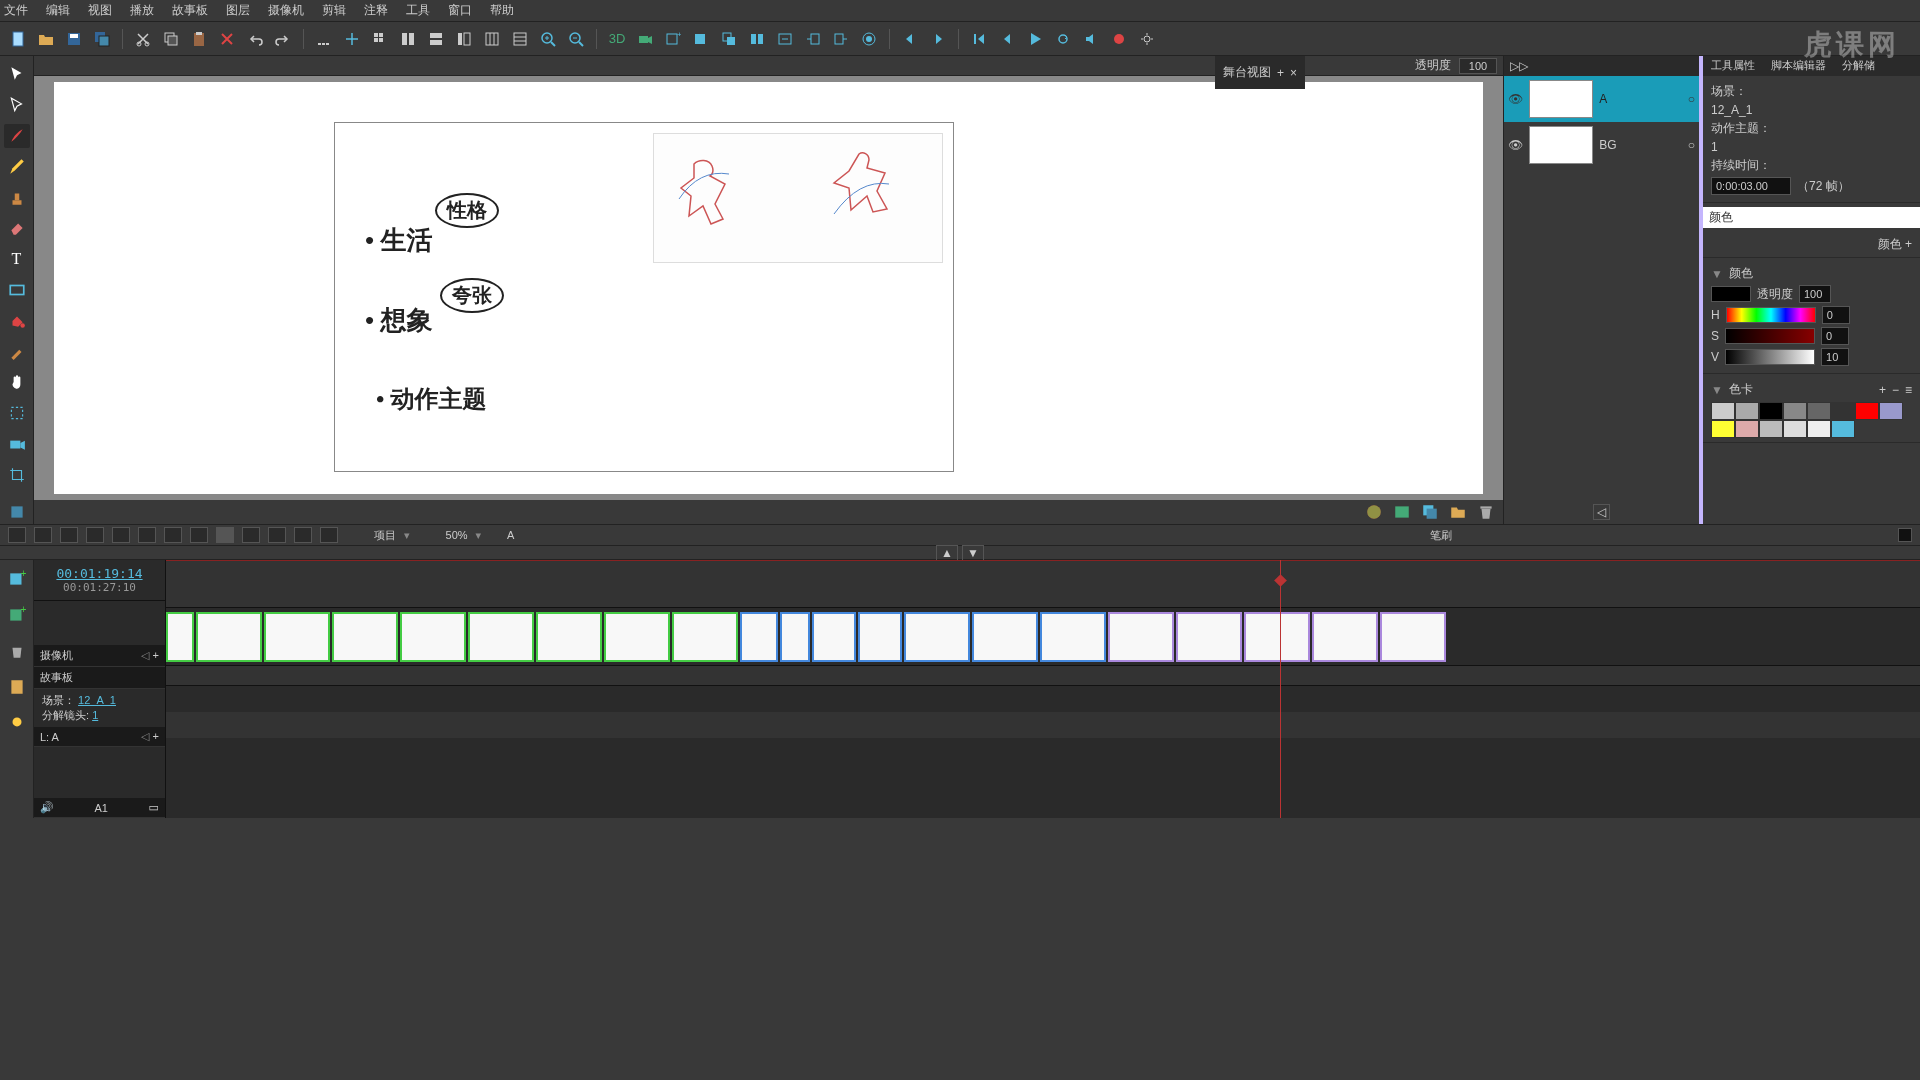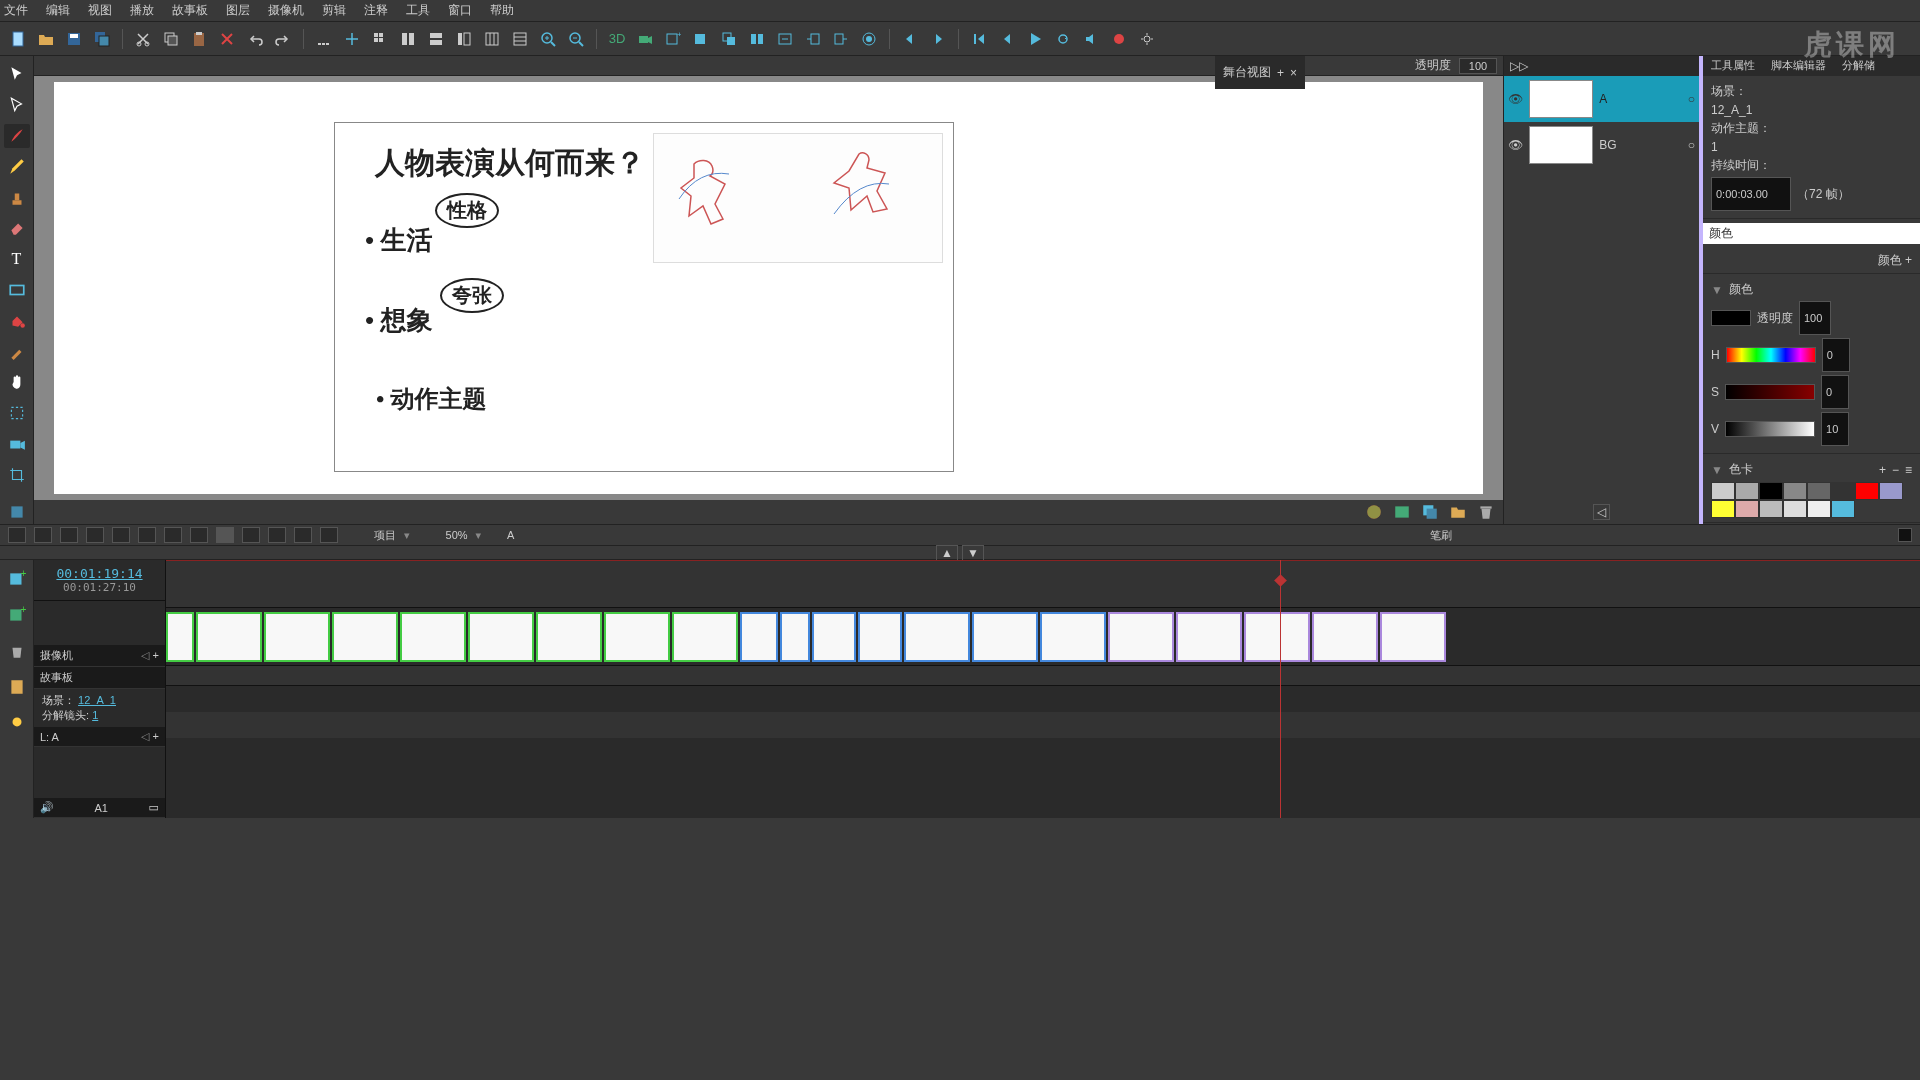--- a/index.html
+++ b/index.html
@@ -45,21 +45,21 @@
 .layer-thumb { width: 64px; height: 38px; background: #fff; border: 1px solid #888; }
 .layer-name { flex: 1; color: #222; }
 .layer-row:not(.active) .layer-name { color: #ccc; }
 
 
 .right-panel { width: 221px; background: #393939; border-left: 4px solid #c4b5fd; display: flex; flex-direction: column; }
 .rp-tabs { height: 20px; display: flex; background: #2a2a2a; }
 .rp-tab { padding: 2px 8px; font-size: 11px; cursor: pointer; }
 .rp-sec { padding: 4px 8px; border-bottom: 1px solid #2a2a2a; }
 .rp-row { display: flex; align-items: center; gap: 6px; margin: 3px 0; }
-.rp-row input { background: #111; border: 1px solid #555; color: #ccc; font-size: 11px; height: 18px; padding: 16px 4px; }
+.rp-row input { background: #111; border: 1px solid #555; color: #ccc; font-size: 11px; height: 18px; padding: 0 4px; }
 .color-head { background: #fff; color: #333; padding: 2px 6px; margin: 4px 0; }
 .hue-bar { width: 90px; height: 16px; background: linear-gradient(to right, red, yellow, lime, cyan, blue, magenta, red); border: 1px solid #555; }
 .sat-bar { width: 90px; height: 16px; background: linear-gradient(to right, #000, #800); border: 1px solid #555; }
 .val-bar { width: 90px; height: 16px; background: linear-gradient(to right, #000, #fff); border: 1px solid #555; }
 .swatch-blk { width: 40px; height: 16px; background: #000; border: 1px solid #555; }
 .palette { display: flex; flex-wrap: wrap; gap: 0; margin-top: 4px; }
 .pal-sw { width: 24px; height: 18px; border: 1px solid #333; }
 
 
 .opts-bar { height: 22px; background: #393939; display: flex; align-items: center; padding: 0 8px; gap: 8px; border-top: 1px solid #222; border-bottom: 1px solid #222; font-size: 11px; }
@@ -443,21 +443,20 @@
       <span style="color:#ccc">+</span>
       <span style="color:#ccc">×</span>
     </div>
     <div class="stage-header">
       <span class="lbl">透明度</span>
       <input value="100" style="">
     </div>
     <div class="stage-canvas">
       <div class="paper">
         <div class="drawing-frame">
-          <div class="hand-text" style="left:40px;top:20px;font-size:30px">人物表演从何而来？</div>
           <div class="hand-text" style="left:30px;top:100px;font-size:26px">• <span>生活</span></div>
           <div class="hand-text" style="left:100px;top:70px;font-size:20px"><span class="circled">性格</span></div>
           <div class="hand-text" style="left:30px;top:180px;font-size:26px">• <span>想象</span></div>
           <div class="hand-text" style="left:105px;top:155px;font-size:20px"><span class="circled">夸张</span></div>
           <div class="hand-text" style="left:41px;top:260px;font-size:24px">• <span>动作主题</span></div>
           <div class="sketch-img">
             <div class="sketch-fig" style="left:20px;top:15px"><svg viewBox="0 0 70 90">
                   <path d="M20 15c5-5 15-5 18 2 3 7-2 10-2 10l15 8-10 20 8 15-12 5-8-18-14 10 2-20-10-8 13-10z" fill="none" stroke="#c55" stroke-width="1.5"></path>
                   <path d="M5 50q20-30 50-25" fill="none" stroke="#58c" stroke-width="1"></path>
                 </svg></div>

